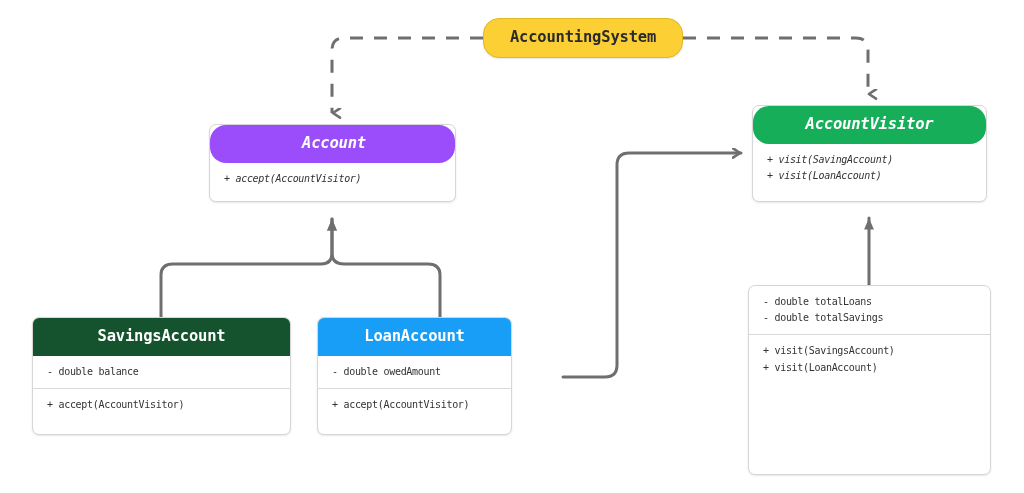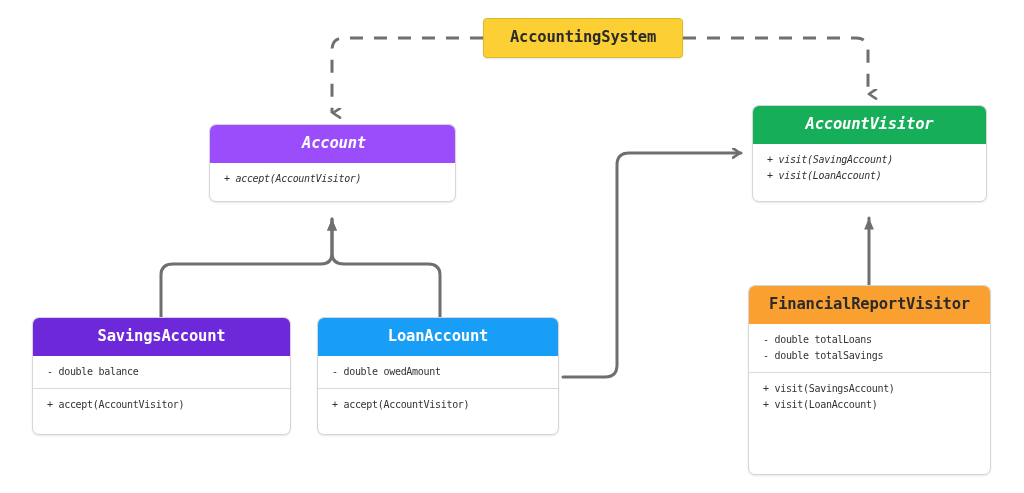--- a/index.html
+++ b/index.html
@@ -39,21 +39,21 @@
     text-align: center;
     color: #ffffff;
     font-size: 15.5px;
     font-weight: 700;
     letter-spacing: -0.2px;
     line-height: 1;
     padding: 11px 6px 11px 6px;
     white-space: nowrap;
   }
   .node.simple {
-    border-radius: 4px;
+    border-radius: 16px;
   }
   .node.simple .node-title {
     color: #2b2b2b;
   }
   .section {
     box-sizing: border-box;
     padding: 8px 12px 8px 14px;
   }
   .section + .section {
     border-top: 1px solid #d9d9d9;
@@ -61,36 +61,37 @@
   .member {
     font-size: 10px;
     color: #323232;
     line-height: 1.62;
     white-space: nowrap;
     letter-spacing: -0.3px;
   }
   .italic .node-title,
   .italic .member {
     font-style: italic;
+    border-radius: 16px;
   }
 
   
   #node-accountingsystem { left: 483px; top: 18px;  width: 200px; height: 40px; border-color: #e0b81f; background: #fcd034; }
   #node-accountingsystem .node-title { padding: 11px 6px; color: #2b2b2b; }
 
   #node-account          { left: 209px; top: 124px; width: 247px; height: 78px; }
   #node-account .node-title { background: #9b4dfb; padding-left: 9px; }
 
   #node-accountvisitor   { left: 752px; top: 105px; width: 235px; height: 97px; }
   #node-accountvisitor .node-title { background: #16ae58; }
 
   #node-savingsaccount   { left: 32px;  top: 317px; width: 259px; height: 118px; }
-  #node-savingsaccount .node-title { background: #6d28d9; }
+  #node-savingsaccount .node-title { background: #14532d; }
 
-  #node-loanaccount      { left: 317px; top: 317px; width: 242px; height: 118px; }
+  #node-loanaccount      { left: 317px; top: 317px; width: 195px; height: 118px; }
   #node-loanaccount .node-title { background: #189ef7; }
 
   #node-financialreportvisitor { left: 748px; top: 285px; width: 243px; height: 190px; }
   #node-financialreportvisitor .node-title { background: #f9a030; color: #2b2b2b; }
 </style>
 </head>
 <body>
 
 <div id="canvas">
 
@@ -153,21 +154,20 @@
     <div class="node-title">LoanAccount</div>
     <div class="section">
       <div class="member">- double owedAmount</div>
     </div>
     <div class="section">
       <div class="member">+ accept(AccountVisitor)</div>
     </div>
   </div>
 
   <div class="node" id="node-financialreportvisitor">
-    <div class="node-title">FinancialReportVisitor</div>
     <div class="section">
       <div class="member">- double totalLoans</div>
       <div class="member">- double totalSavings</div>
     </div>
     <div class="section">
       <div class="member">+ visit(SavingsAccount)</div>
       <div class="member">+ visit(LoanAccount)</div>
     </div>
   </div>
 

